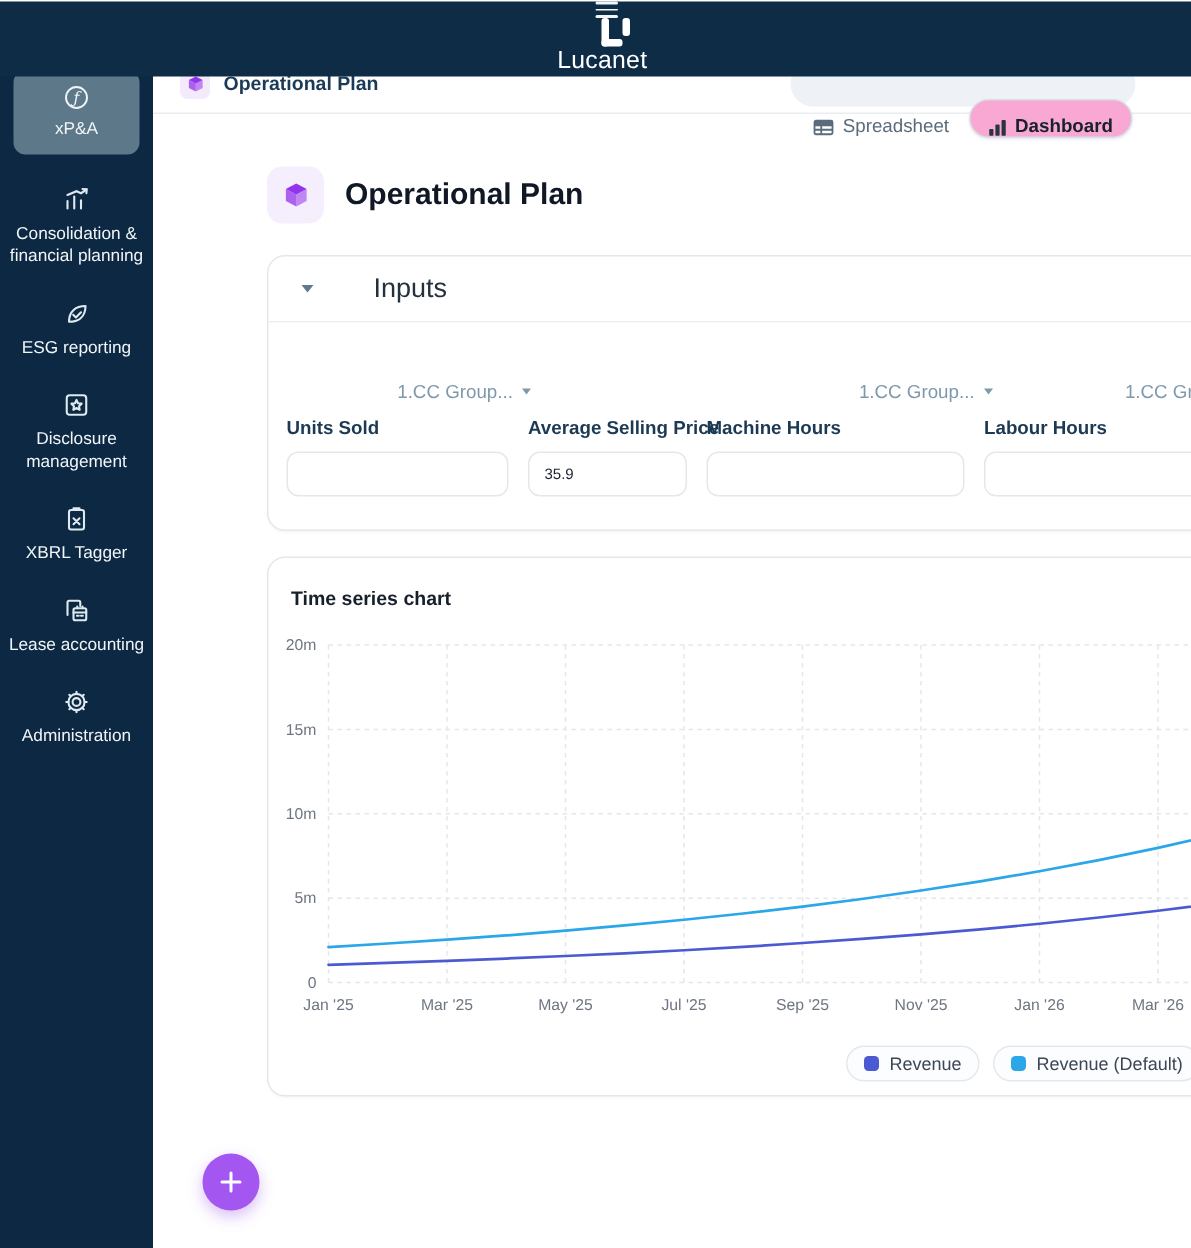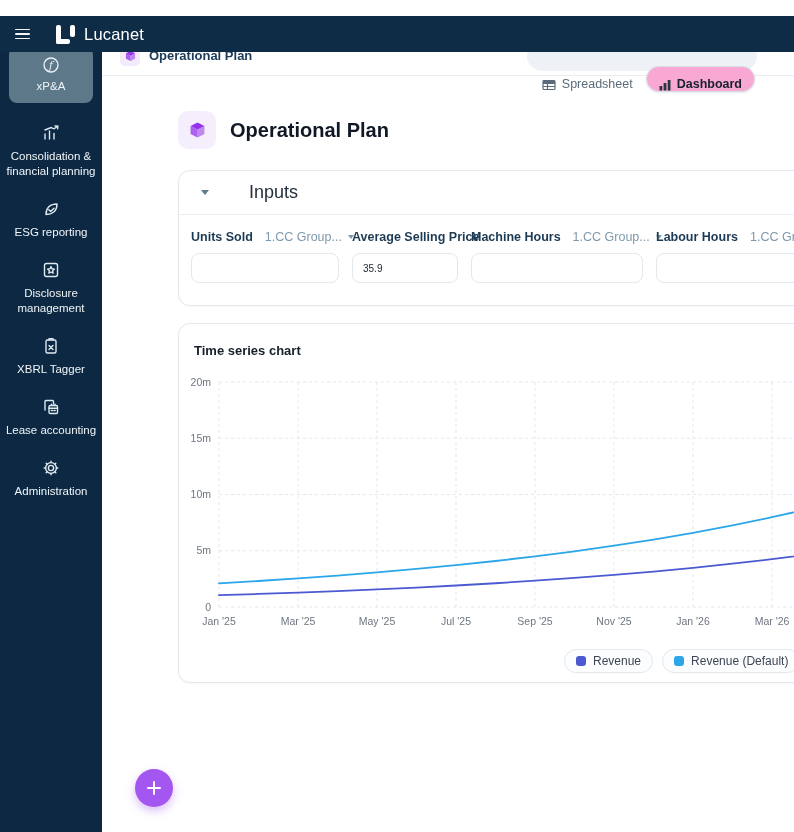--- a/index.html
+++ b/index.html
@@ -1,22 +1,22 @@
 <!DOCTYPE html>
 <html><head>
 <meta charset="utf-8">
 <style>
   * { margin:0; padding:0; box-sizing:border-box; }
   html,body { width:794px; height:832px; overflow:hidden; background:#fff;
     font-family:"Liberation Sans", sans-serif; }
   .app { position:relative; width:794px; height:832px; }
 
   
-  .topbar { position:absolute; left:0; top:16px; width:794px; height:36px;
-    background:#0f2c47; display:flex; align-items:center; z-index:5; }
+  .topbar { position:absolute; left:0; top:1px; width:794px; height:50px;
+    background:#0f2c47; display:flex; align-items:center; z-index:5;flex-direction:column; }
   .hamburger { width:15px; height:11px; margin-left:15px; display:flex;
     flex-direction:column; justify-content:space-between; cursor:pointer; }
   .hamburger span { display:block; height:1.8px; background:#f2f6f9; border-radius:1px; }
   .logo-mark { position:relative; width:19px; height:19px; margin-left:26px; }
   .logo-mark i { position:absolute; background:#fff; border-radius:2px; }
   .logo-mark .l-left { left:0; top:0; width:5px; height:19px; }
   .logo-mark .l-bottom { left:0; bottom:0; width:14px; height:5px; }
   .logo-mark .l-right { right:0; top:0; width:5px; height:12px; }
   .brand { color:#fff; font-size:16.5px; letter-spacing:.2px; margin-left:9px; font-weight:500; }
 
@@ -59,21 +59,21 @@
   .inputs-head { display:flex; align-items:center; height:43px; padding-left:22px;
     cursor:pointer; }
   .chev { width:0; height:0; border-left:4.5px solid transparent; border-right:4.5px solid transparent;
     border-top:5.5px solid #5d7b90; }
   .inputs-title { margin-left:40px; font-size:18px; color:#24303c;text-align:right; }
   .inputs-divider { height:1px; background:#eceff2; }
   .fields { display:flex; gap:13px; padding:15px 12px 22px 12px; }
   .field { display:flex; flex-direction:column; }
   .f-units { width:148px; } .f-asp { width:106px; } .f-mach { width:172px; } .f-lab { width:170px; }
   .field-top { display:flex; align-items:center; gap:12px; white-space:nowrap; margin-bottom:9px; }
-  .f-label { font-size:12.5px; font-weight:700; color:#1c3a54; }
+  .f-label { font-size:12.5px; font-weight:700; color:#1c3a54;margin-top:48px; }
   .f-scope { display:flex; align-items:center; gap:6px; font-size:12.5px; color:#7e99ab; cursor:pointer; }
   .f-caret { width:0; height:0; border-left:3.5px solid transparent; border-right:3.5px solid transparent;
     border-top:4.5px solid #7e99ab; }
   .field input { height:30px; border:1px solid #e3e8ec; border-radius:8px; padding:0 10px;
     font-size:10px; color:#1a2330; outline:none; width:100%; font-family:inherit; }
 
   .chart-card { margin-top:17px; height:360px; position:relative; overflow:hidden; }
   .chart-title { padding:19px 0 0 15px; font-size:13px; font-weight:700; color:#171f2a; }
   .chart-wrap { position:absolute; left:0; top:40px; }
   .legend { position:absolute; left:385px; top:325px; display:flex; gap:9px; }

